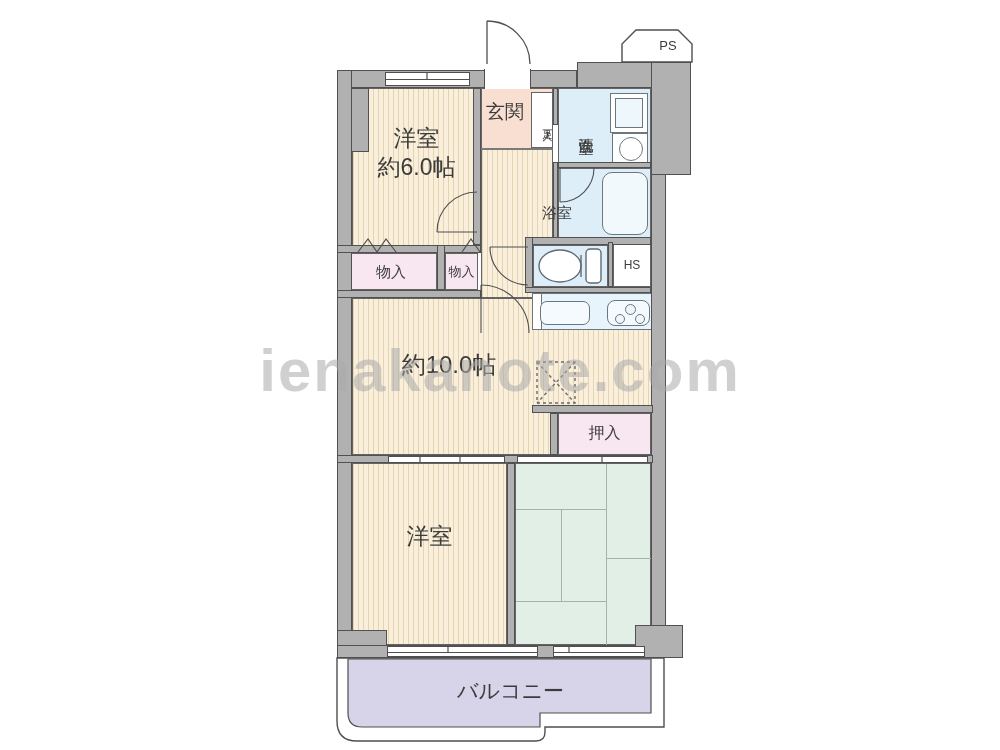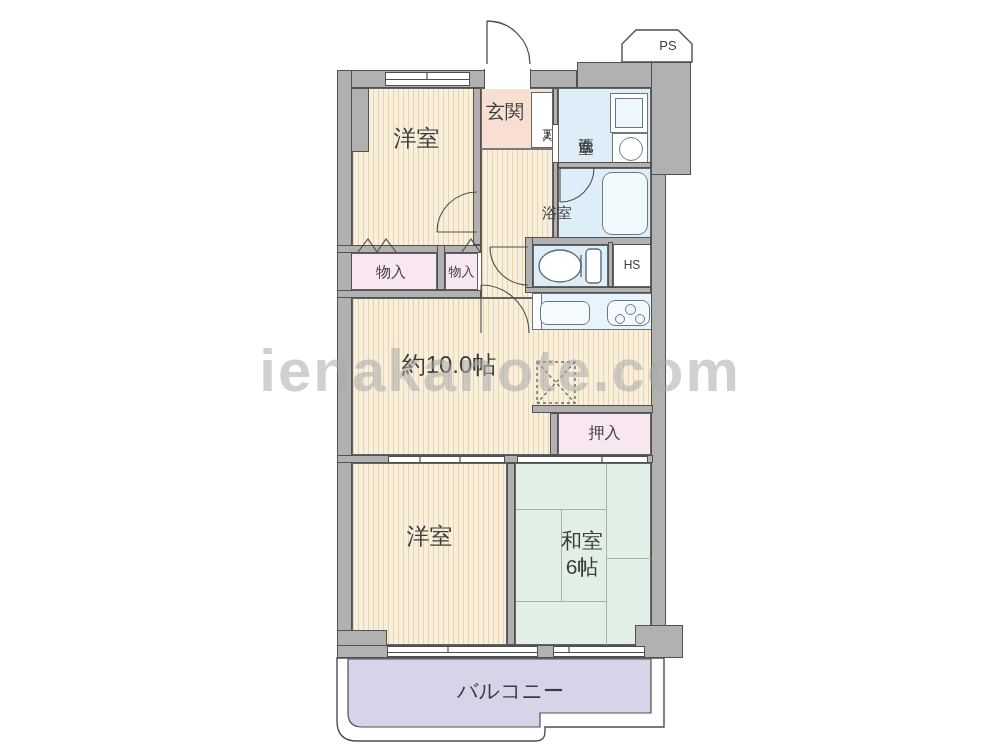--- a/index.html
+++ b/index.html
@@ -173,20 +173,21 @@
 
     <g stroke="#5f6b75" stroke-width="1.4" fill="#ffffff">
       <rect x="586" y="249" width="15" height="34" rx="4"></rect>
       <ellipse cx="560" cy="266" rx="21" ry="16"></ellipse>
       <line x1="581" y1="255" x2="581" y2="277"></line>
     </g>
   </svg>
 
   <div class="lbl" style="left:352px;top:124px;width:129px;font-size:23px;">
     <div>洋室</div>
+    <div>約6.0帖</div>
   </div>
 
   <div class="lbl" style="left:479px;top:100px;width:52px;font-size:19px;">玄関</div>
 
   <div class="lbl vert" style="left:534px;top:97px;width:18px;height:50px;font-size:10px;line-height:1;">下足入</div>
 
   <div class="lbl vert" style="left:568px;top:94px;width:26px;height:66px;font-size:15px;line-height:1;">洗面室</div>
 
   <div class="lbl" style="left:531px;top:204px;width:52px;font-size:15px;">浴室</div>
 
@@ -198,23 +199,19 @@
   <div class="lbl" style="left:349px;top:350px;width:200px;">
     <div style="font-size:24px;">約10.0帖</div>
   </div>
 
   <div class="lbl" style="left:558px;top:423px;width:93px;font-size:16px;">押入</div>
 
   <div class="lbl" style="left:352px;top:522px;width:155px;font-size:23px;">
     <div>洋室</div>
   </div>
 
-  <div class="lbl" style="left:532px;top:528px;width:100px;font-size:21px;">
-    <div>和室</div>
-    <div>6帖</div>
-  </div>
 
   <div class="lbl" style="left:348px;top:678px;width:325px;font-size:21px;">バルコニー</div>
 
   <div class="lbl" style="left:622px;top:38px;width:92px;font-size:13px;">PS</div>
 
   <div id="watermark">ienakanote.com</div>
 </div>
 
 </body></html>

